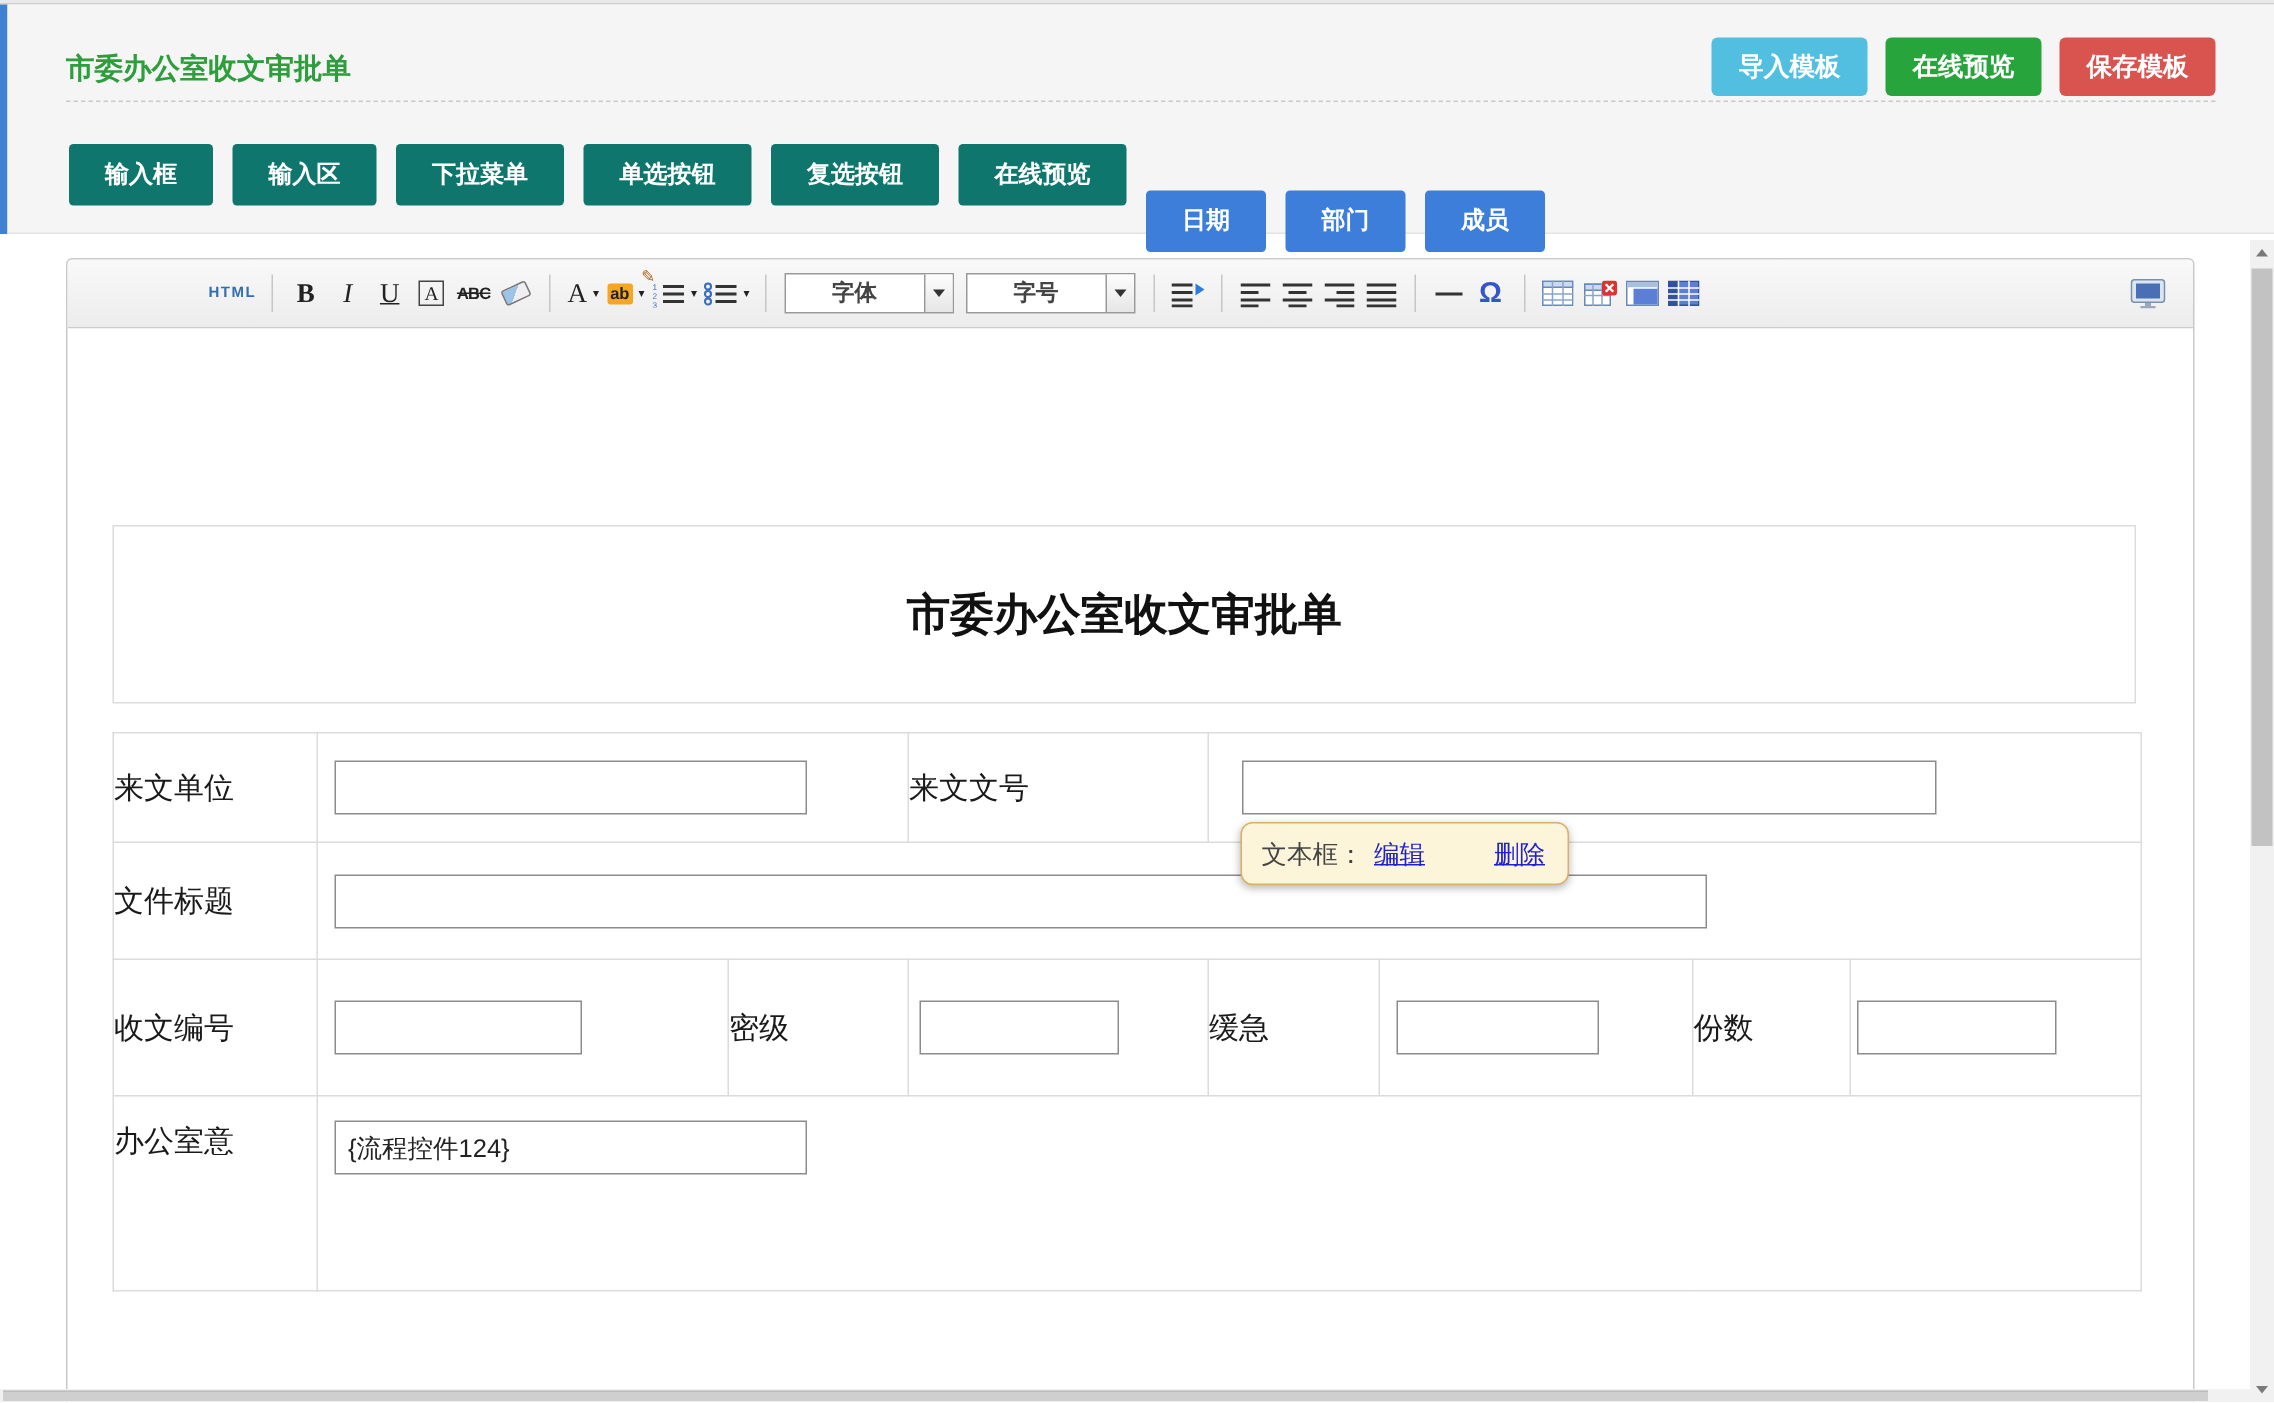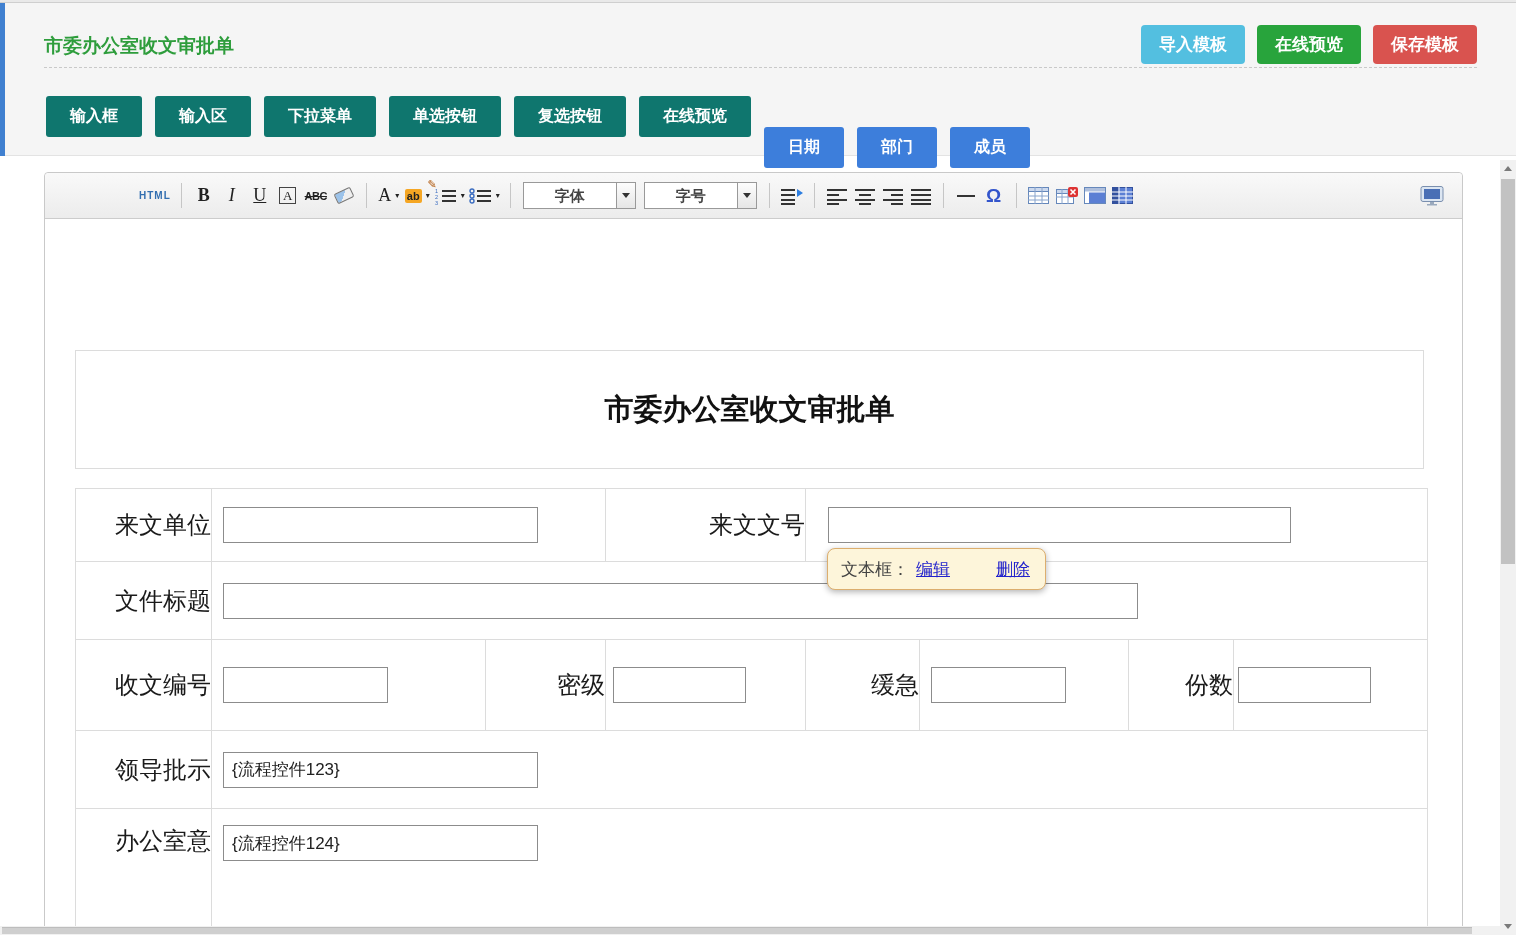--- a/index.html
+++ b/index.html
@@ -59,21 +59,21 @@
   .select-arrow i { width:0; height:0; border-left:4px solid transparent; border-right:4px solid transparent; border-top:5px solid #333; }
   .tb-spacer { flex:1; }
   .monitor { margin-right:18px; }
 
   
   .doc-title-box { position:absolute; left:30px; top:177px; width:1349px; height:119px; border:1px solid #dcdcdc;
                    display:flex; align-items:center; justify-content:center;
                    font-size:29px; font-weight:bold; color:#111; background:#fff; }
   table.doc-table { position:absolute; left:30px; top:315px; width:1349px; border-collapse:collapse; table-layout:fixed; }
   .doc-table td { border:1px solid #dcdcdc; vertical-align:middle; }
-  .doc-table td.lbl { text-align:right; font-size:24px; color:#1a1a1a; }
+  .doc-table td.lbl { text-align:left; font-size:20px; color:#1a1a1a; }
   .fi { height:36px; border:1px solid #8c8c8c; border-radius:0; background:#fff; font-size:17px; color:#222;
         padding:0 8px; font-family:inherit; vertical-align:middle; }
   tr.r6 td { vertical-align:top; }
   tr.r6 td.lbl { padding-top:16px; }
   tr.r6 .fi { margin-top:16px; }
 
   
   .tooltip { position:absolute; left:827px; top:548px; width:219px; height:42px; z-index:20;
              background:#fdf5da; border:1px solid #dcae6e; border-radius:8px;
              box-shadow:0 2px 6px rgba(0,0,0,.3); display:flex; align-items:center; padding:0 13px; font-size:17px; }
@@ -335,26 +335,20 @@
         </td>
         <td class="lbl">缓急</td>
         <td style="padding-left:11px">
           <input class="fi" style="width: 135px;" type="text" value="">
         </td>
         <td class="lbl">份数</td>
         <td style="padding-left:4px">
           <input class="fi" style="width: 133px;" type="text" value="">
         </td>
       </tr>
-      <tr style="height:78px">
-        <td class="lbl">领导批示</td>
-        <td colspan="7" style="padding-left:11px">
-          <input class="fi" style="width: 315px;" type="text" value="{流程控件123}">
-        </td>
-      </tr>
       <tr class="r6" style="height:130px">
         <td class="lbl">办公室意</td>
         <td colspan="7" style="padding-left:11px">
           <input class="fi" style="width: 315px;" type="text" value="{流程控件124}">
         </td>
       </tr>
     </tbody>
       </table>
   </div>
 

